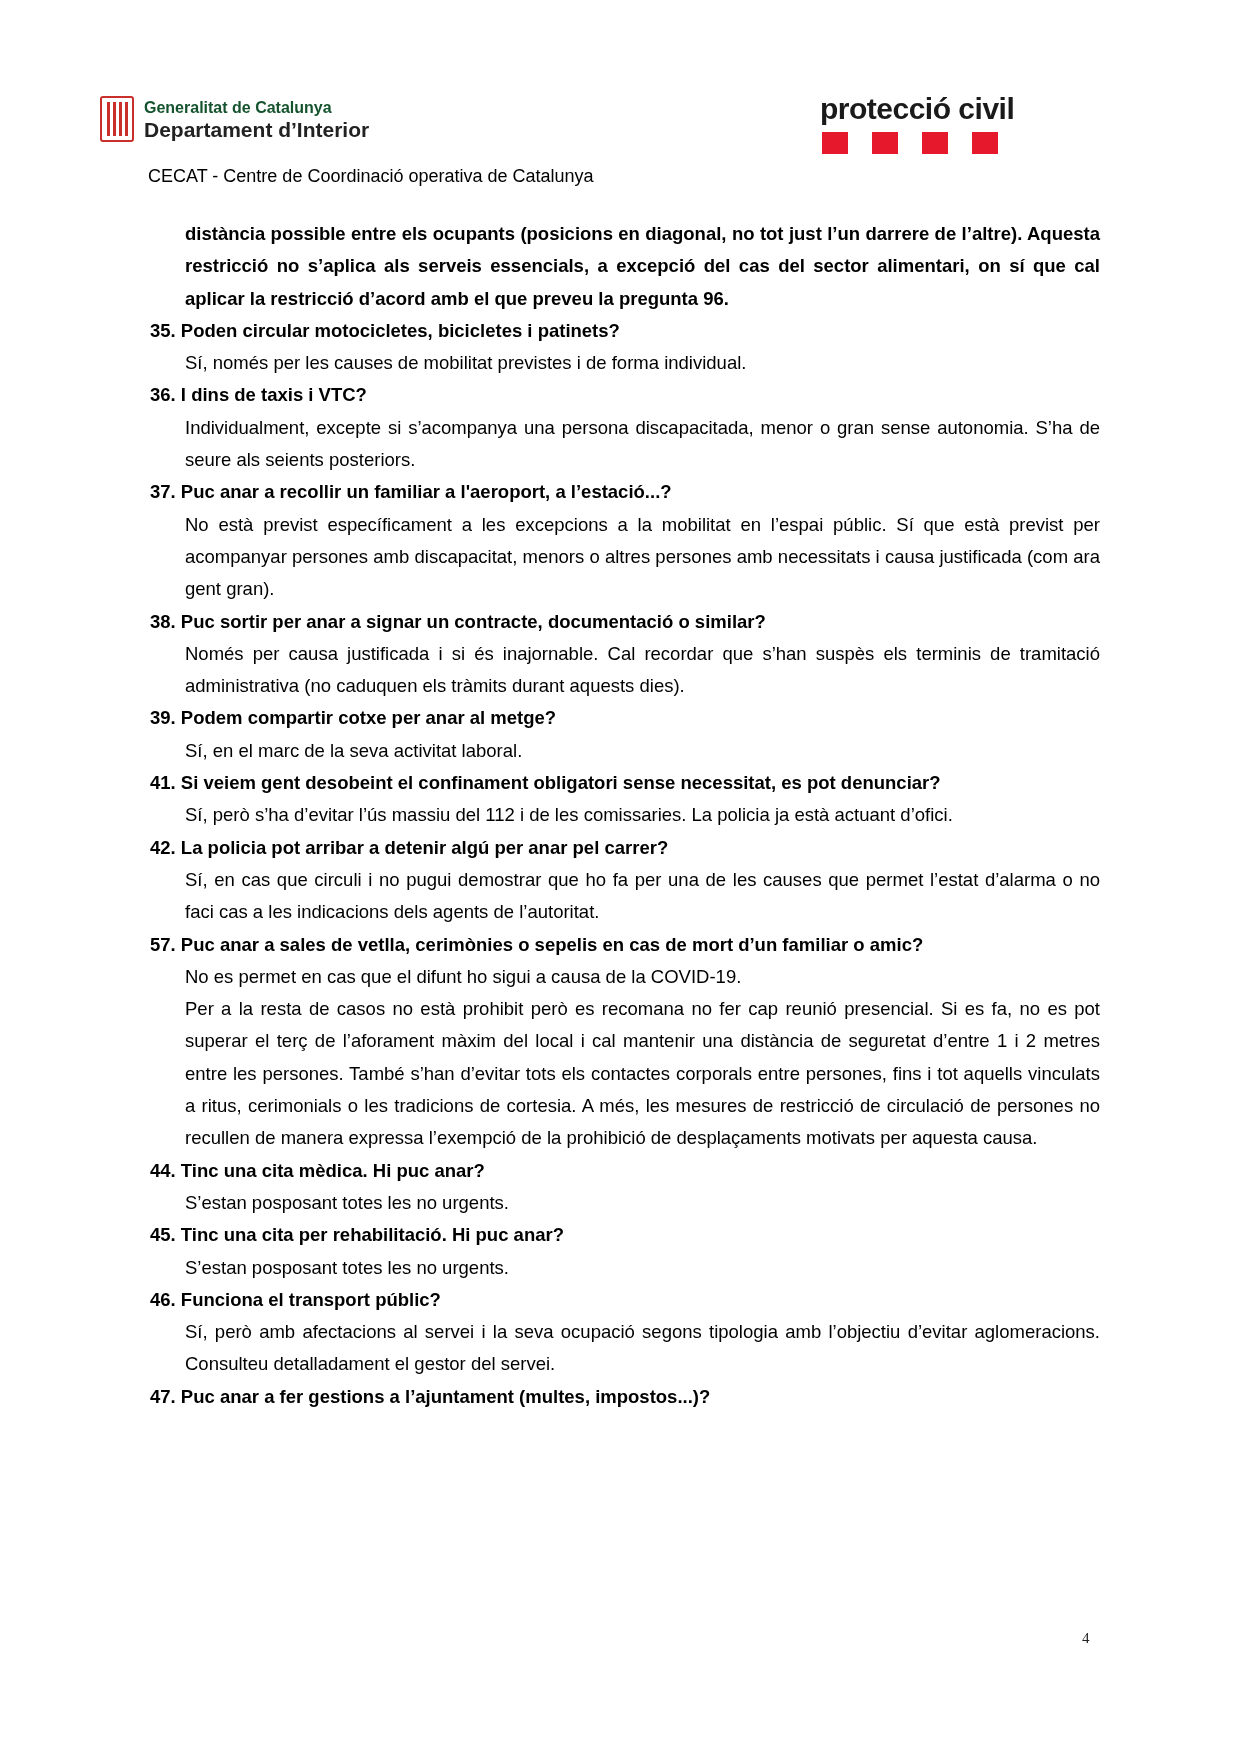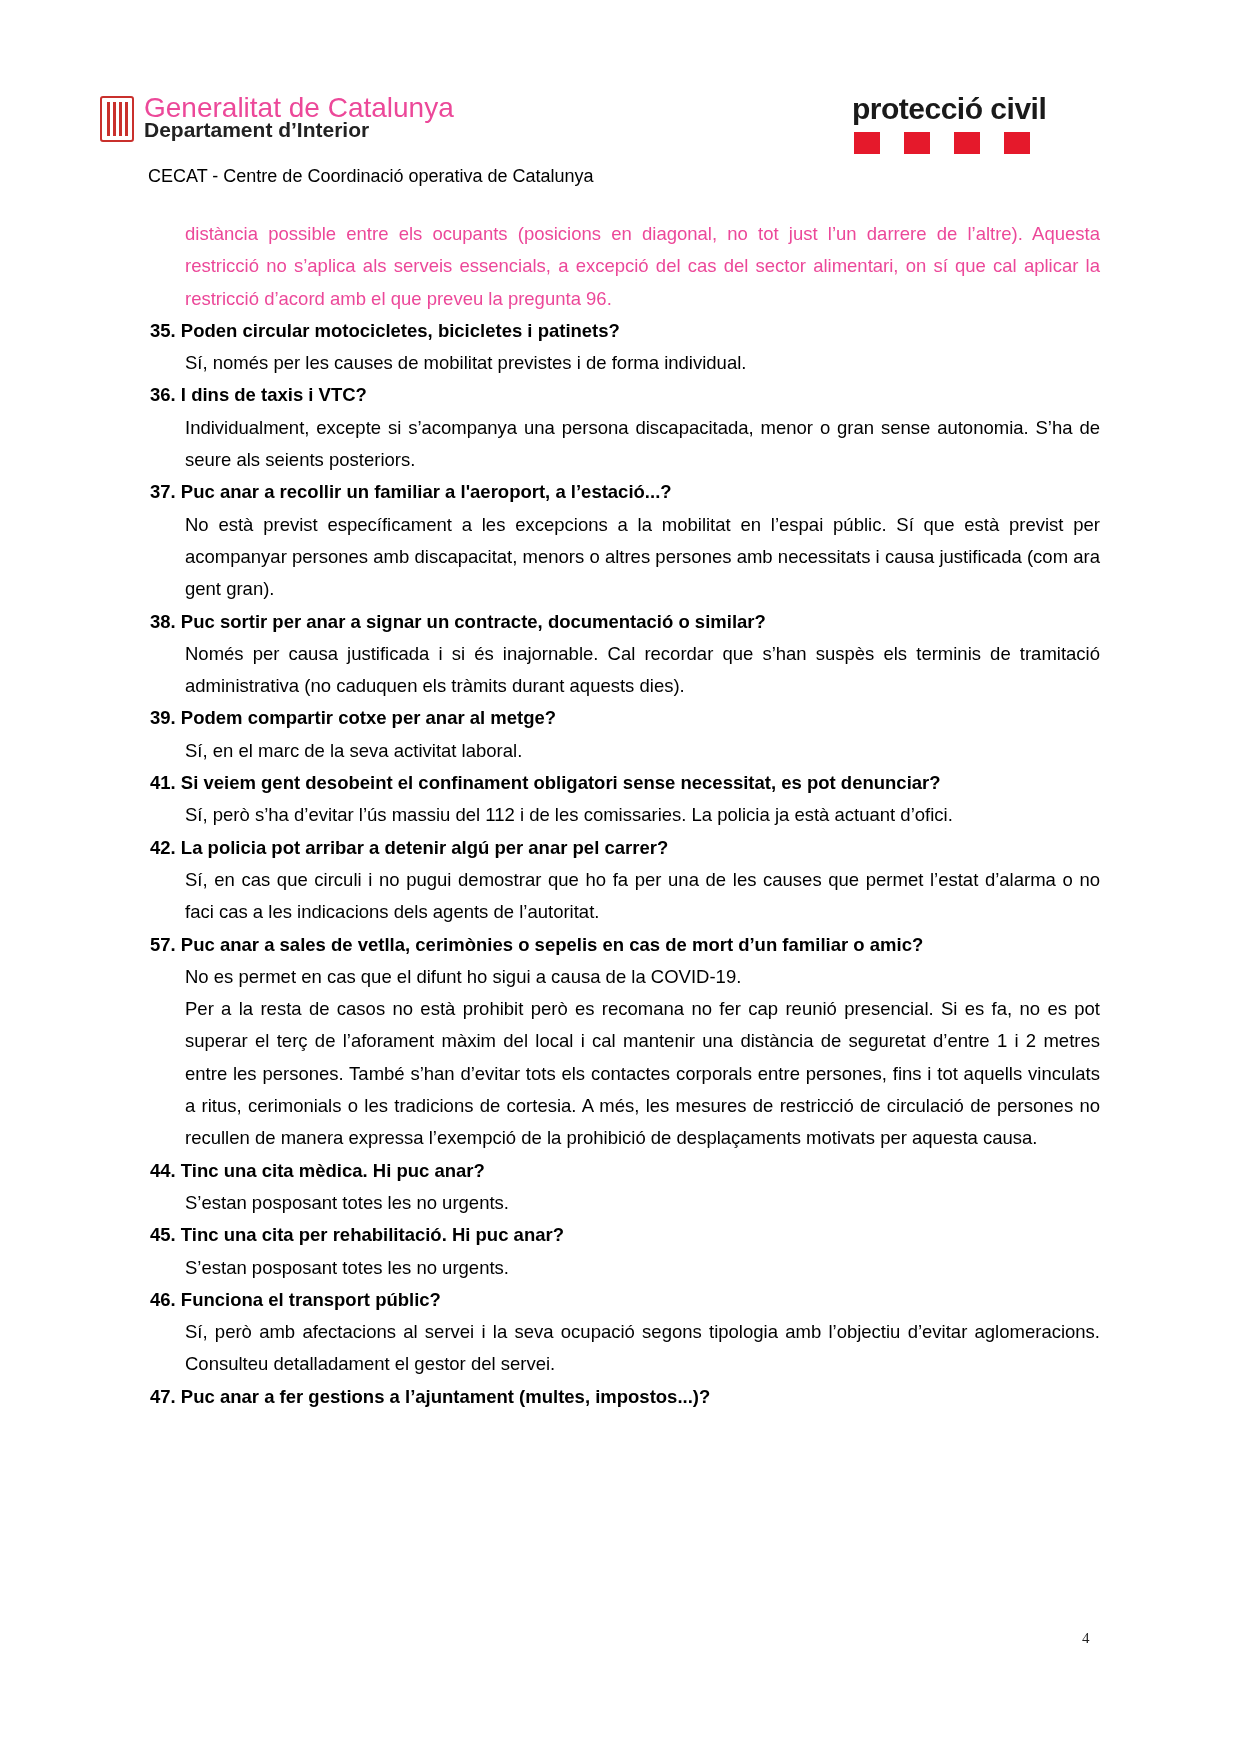--- a/index.html
+++ b/index.html
@@ -1,29 +1,29 @@
 <!DOCTYPE html>
 <html><head>
 <meta charset="utf-8">
 <style>
   html, body { margin:0; padding:0; background:#fff; }
   body { width:1240px; height:1754px; position:relative; overflow:hidden; font-family:"Liberation Sans", sans-serif; color:#000; }
   .gen-logo { position:absolute; left:100px; top:96px; display:flex; align-items:center; }
   .senyera { width:34px; height:46px; border:2px solid #c9302c; box-sizing:border-box; display:flex; justify-content:space-around; align-items:stretch; padding:4px 3px; border-radius:3px; }
   .senyera span { width:3px; background:#c9302c; }
   .gen-text { margin-left:10px; line-height:22px; }
-  .gen-line1 { font-size:28px; color:#ec4899; font-weight:normal; }
+  .gen-line1 { font-size:16px; color:#14532d; font-weight:bold; }
   .gen-line2 { font-size:21px; color:#222; font-weight:bold; }
-  .pc-logo { position:absolute; left:852px; top:94px; }
+  .pc-logo { position:absolute; left:820px; top:94px; }
   .pc-title { font-size:30px; font-weight:bold; color:#1a1a1a; letter-spacing:-0.5px; line-height:30px; }
   .pc-squares { display:flex; gap:24px; margin-top:8px; margin-left:2px; }
   .pc-squares span { width:26px; height:22px; background:#e5192b; }
   .cecat { position:absolute; left:148px; top:166px; font-size:18px; font-weight:normal; }
   .content { position:absolute; left:150px; top:218px; width:950px; font-family:"Liberation Sans Narrow","Liberation Sans", sans-serif; font-size:18.5px; line-height:32.3px; }
-  .blue { color:#ec4899; padding-left:35px; text-align:justify; text-align-last:left; }
+  .blue { color:#000000; padding-left:35px; text-align:justify; text-align-last:left;font-weight:bold; }
   .q { font-weight:bold; }
   .a { padding-left:35px; text-align:justify; }
   .a.last { text-align-last:left; }
   .page-num { position:absolute; left:1082px; top:1630px; font-family:"Liberation Serif", serif; font-size:15px; color:#222; }
 </style>
 </head>
 <body>
 
 <div class="gen-logo">
   <div class="senyera">

